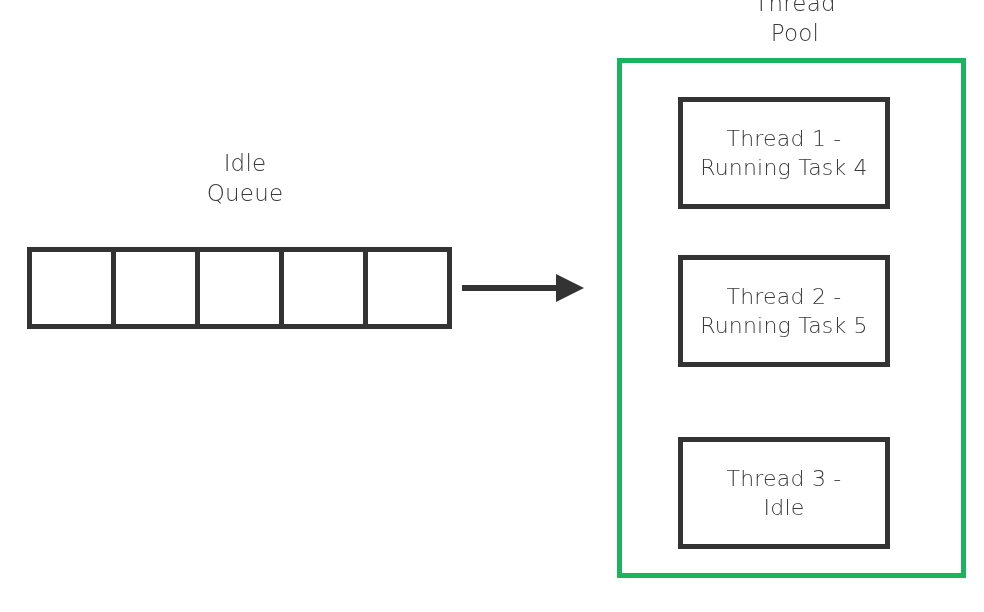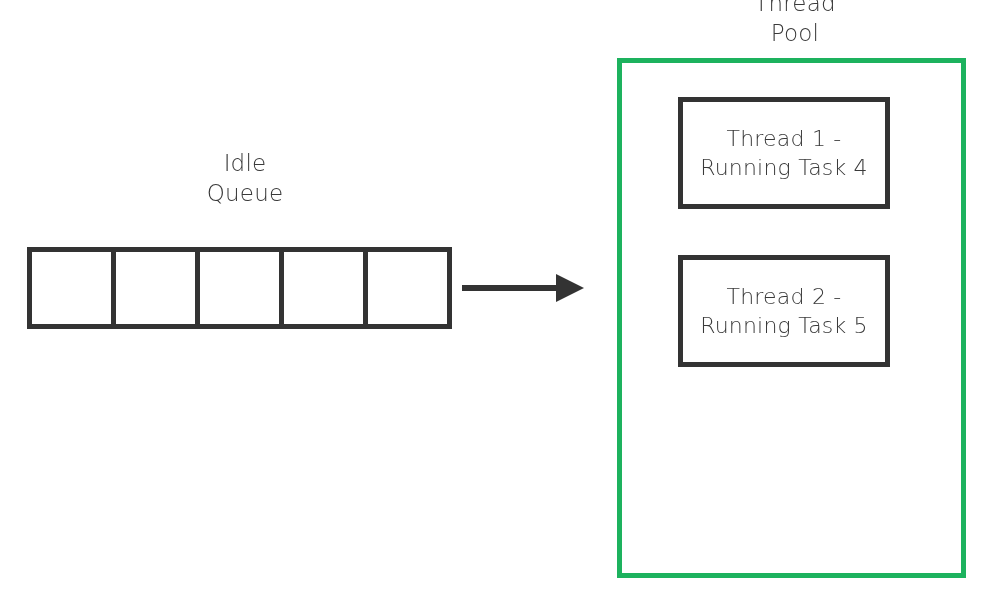--- a/index.html
+++ b/index.html
@@ -136,14 +136,18 @@
   <div class="thread-box" id="thread-box-0">
     <div class="thread-text">Thread 1 -
 Running Task 4</div>
   </div>
 
   <div class="thread-box" id="thread-box-1">
     <div class="thread-text">Thread 2 -
 Running Task 5</div>
   </div>
 
+  <div class="thread-box" id="thread-box-2">
+    <div class="thread-text">Thread 3 -
+Idle</div>
+  </div>
 
 </div>
 
 </body></html>

